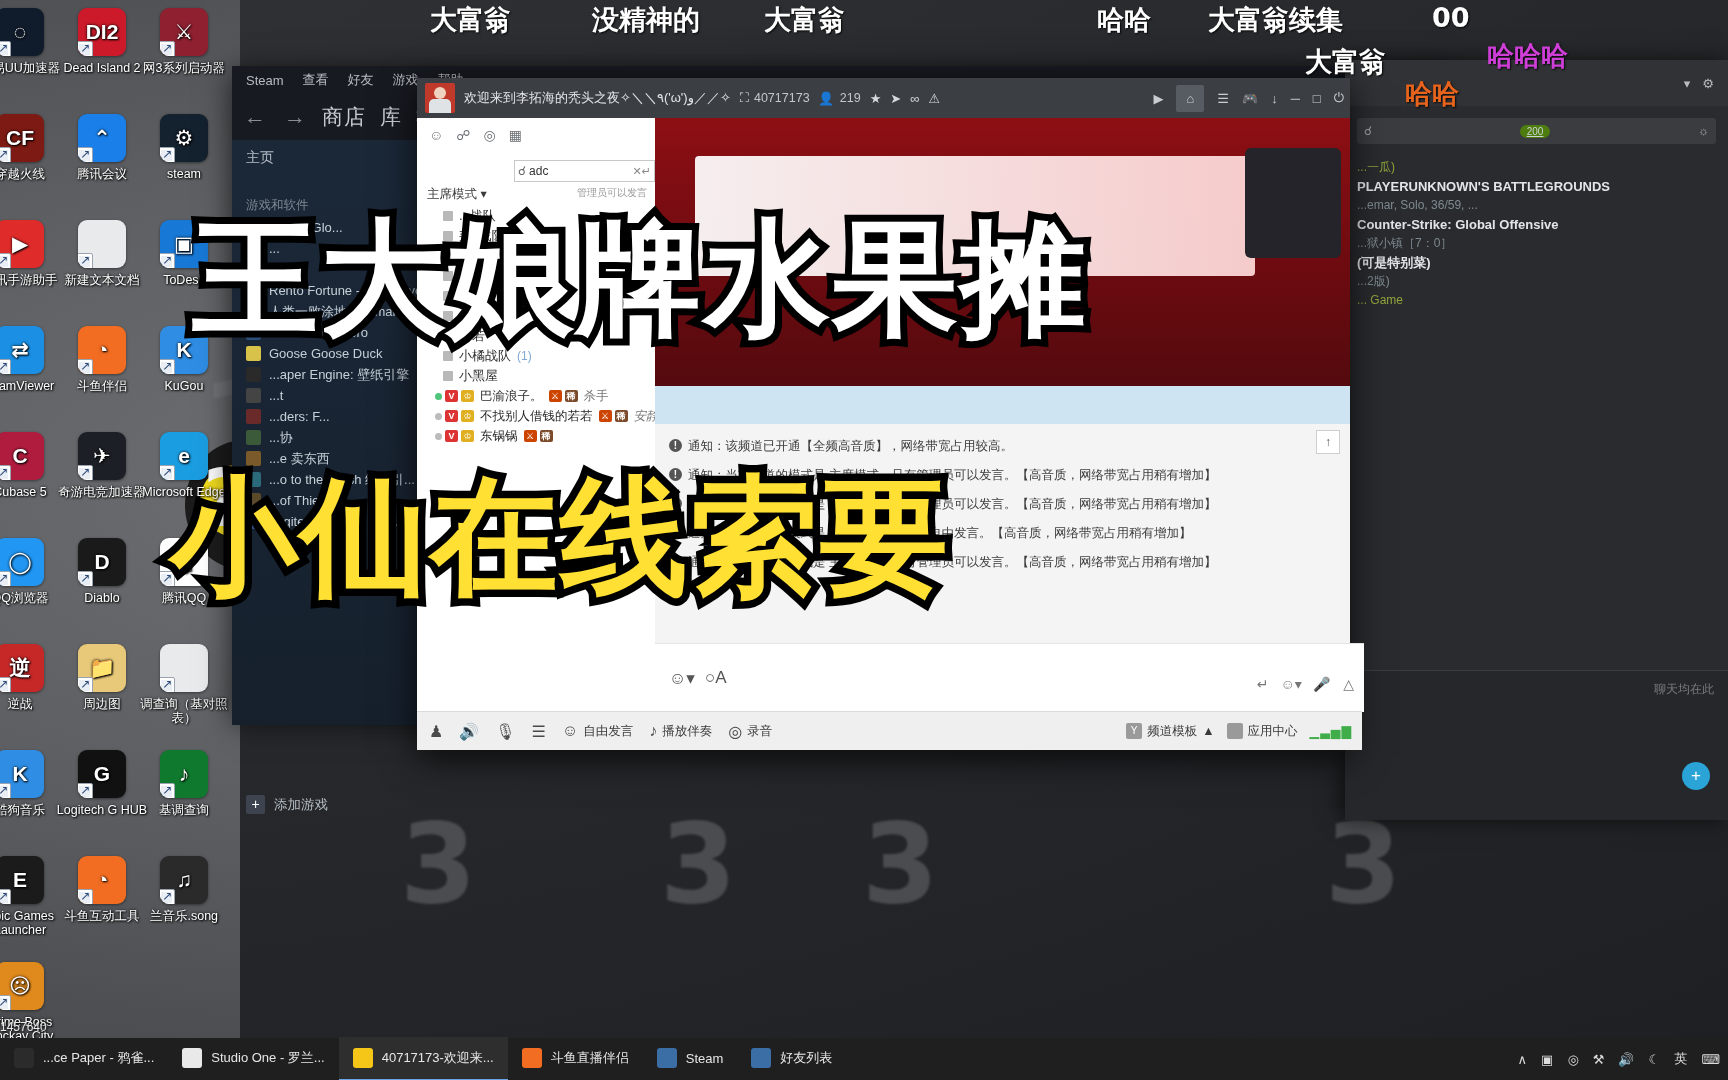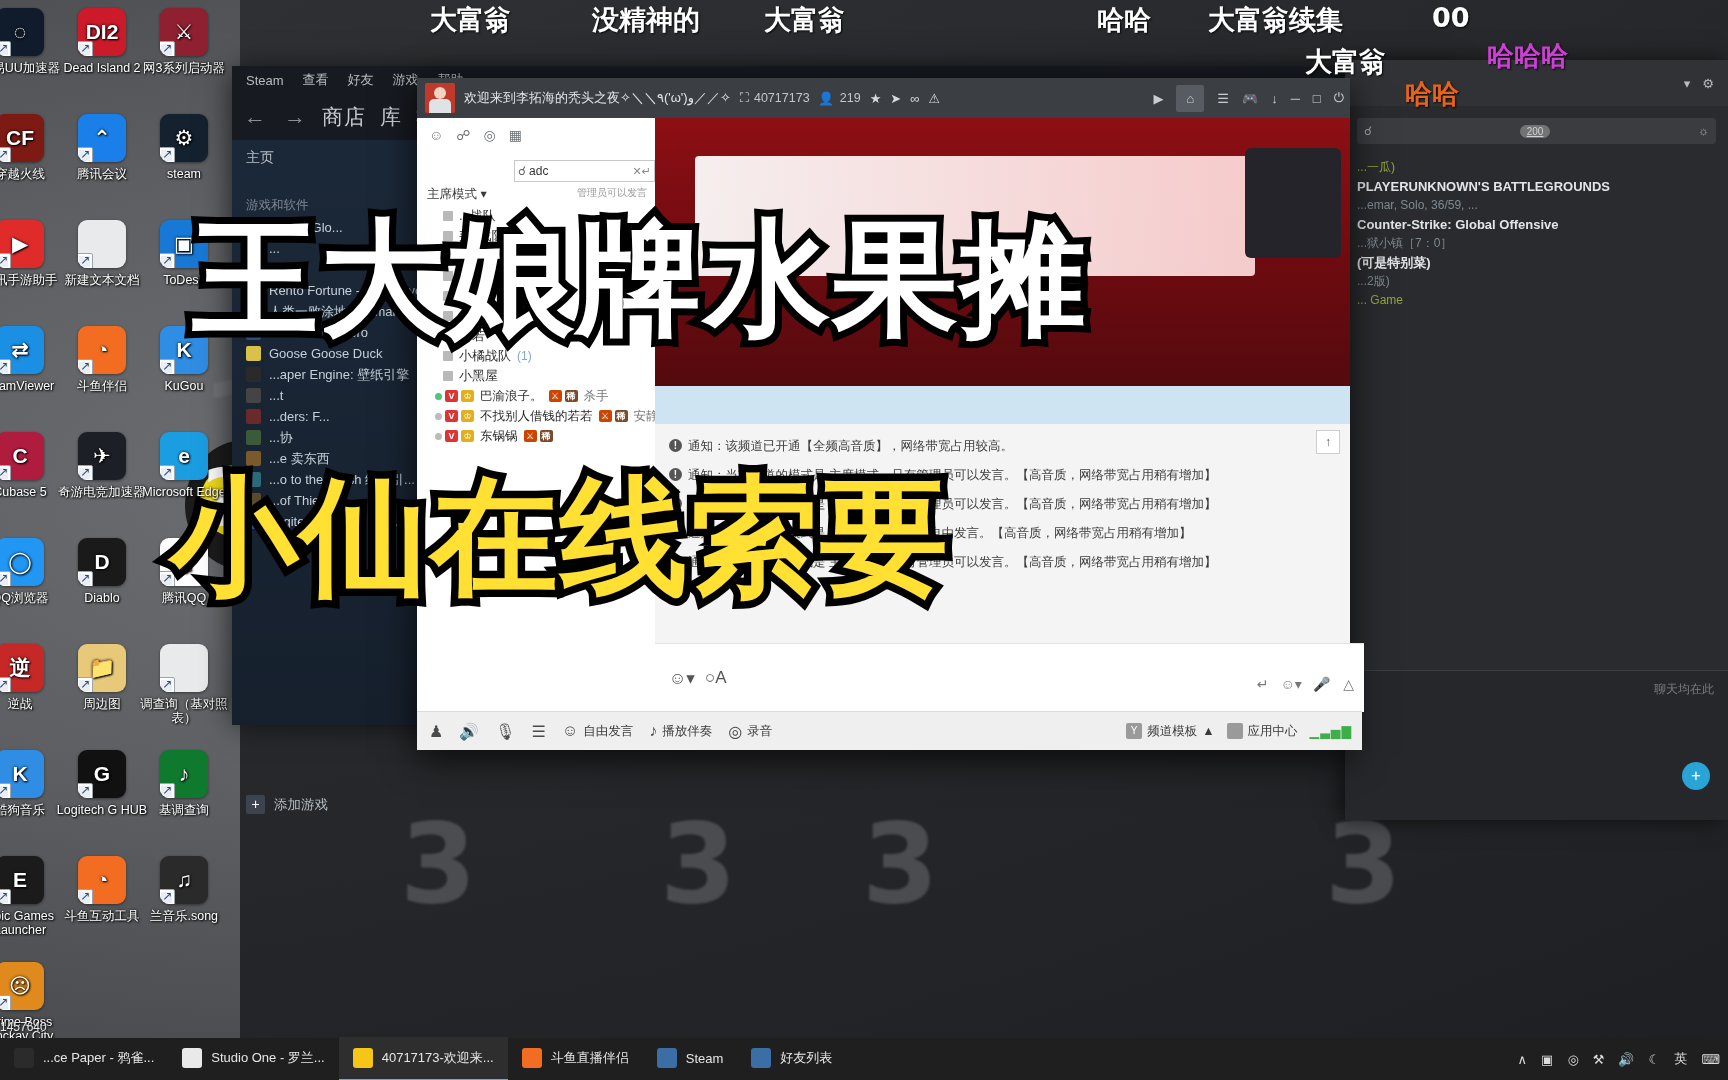--- a/index.html
+++ b/index.html
@@ -131,21 +131,21 @@
   #yy-bottom .bi{font-size:16px;color:#4a4a4a;}
   #yy-bottom-right{position:absolute;right:10px;display:flex;align-items:center;gap:12px;font-size:12.5px;color:#3a3a3a;}
 
   
   #right-win{position:absolute;left:1345px;top:60px;width:383px;height:760px;
              background:#2a2b2e;box-shadow:-4px 0 20px rgba(0,0,0,.6);}
   #right-win .rtop{height:46px;background:#303235;display:flex;align-items:center;justify-content:flex-end;
                    gap:12px;padding-right:14px;color:#b9bcbf;font-size:13px;}
   #right-search{margin:12px 12px 0 12px;height:26px;background:#3a3c40;border-radius:3px;
                 display:flex;align-items:center;justify-content:space-between;padding:0 7px;color:#9fa3a7;font-size:12px;}
-  #right-search .pill{background:#737373;border-radius:9px;padding:1px 7px;font-size:10px;color:#cfd3d6;text-decoration:underline;}
+  #right-search .pill{background:#4d7c0f;border-radius:9px;padding:1px 7px;font-size:10px;color:#cfd3d6;text-decoration:underline;}
   #right-body{padding:14px 12px;color:#8fa63c;font-size:12px;line-height:19px;}
   #right-body .wh{color:#e3e6e8;font-weight:700;font-size:13px;}
   #right-body .dim{color:#7e8a92;}
   #right-bottom{position:absolute;left:0;bottom:0;width:383px;height:150px;background:#26272a;border-top:1px solid #3a3c40;
                 color:#8b9096;font-size:12px;padding:10px 14px;box-sizing:border-box;}
   #right-chatbox{position:absolute;left:14px;bottom:18px;width:292px;height:46px;background:#303235;
                  border:1px solid #44474b;color:#73787d;font-size:12px;padding:6px 8px;box-sizing:border-box;}
   #right-fab{position:absolute;right:18px;bottom:30px;width:28px;height:28px;border-radius:50%;
              background:#2aa3d6;color:#fff;text-align:center;line-height:28px;font-size:17px;}
 
@@ -621,21 +621,21 @@
           <span class="bdg" style="background:#7a4a2a">稀</span>
           <span style="color:#777;margin-left:3px;">杀手</span>
         </div>
         <div class="urow">
           <span class="dot"></span>
           <span class="bdg" style="background:#d33">V</span>
           <span class="bdg" style="background:#e0b020">♔</span>
           <span style="margin:0 3px;">不找别人借钱的若若</span>
           <span class="bdg" style="background:#cc4400">⚔</span>
           <span class="bdg" style="background:#7a4a2a">稀</span>
-          <span style="color:#777;margin-left:3px;">安静</span>
+          <span style="color:#777;margin-left:3px;font-style:italic;">安静</span>
         </div>
         <div class="urow">
           <span class="dot"></span>
           <span class="bdg" style="background:#d33">V</span>
           <span class="bdg" style="background:#e0b020">♔</span>
           <span style="margin:0 3px;">东锅锅</span>
           <span class="bdg" style="background:#cc4400">⚔</span>
           <span class="bdg" style="background:#7a4a2a">稀</span>
           <span style="color:#777;margin-left:3px;"></span>
         </div>

